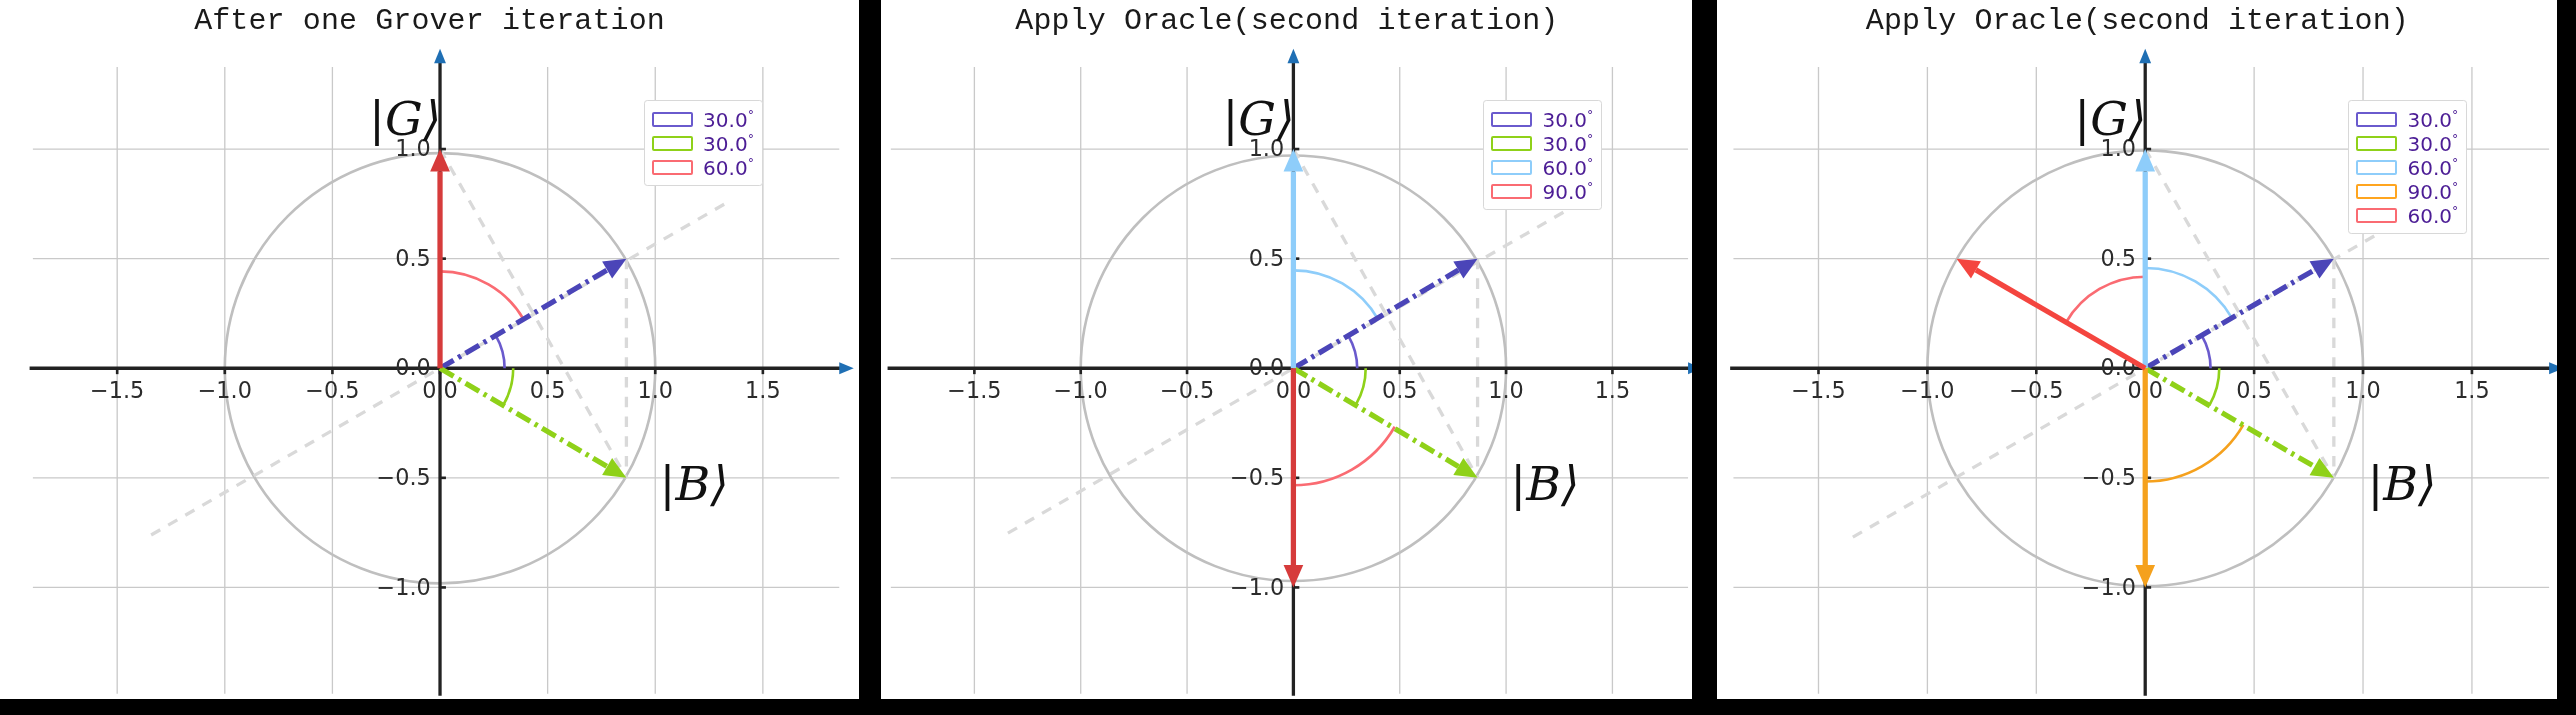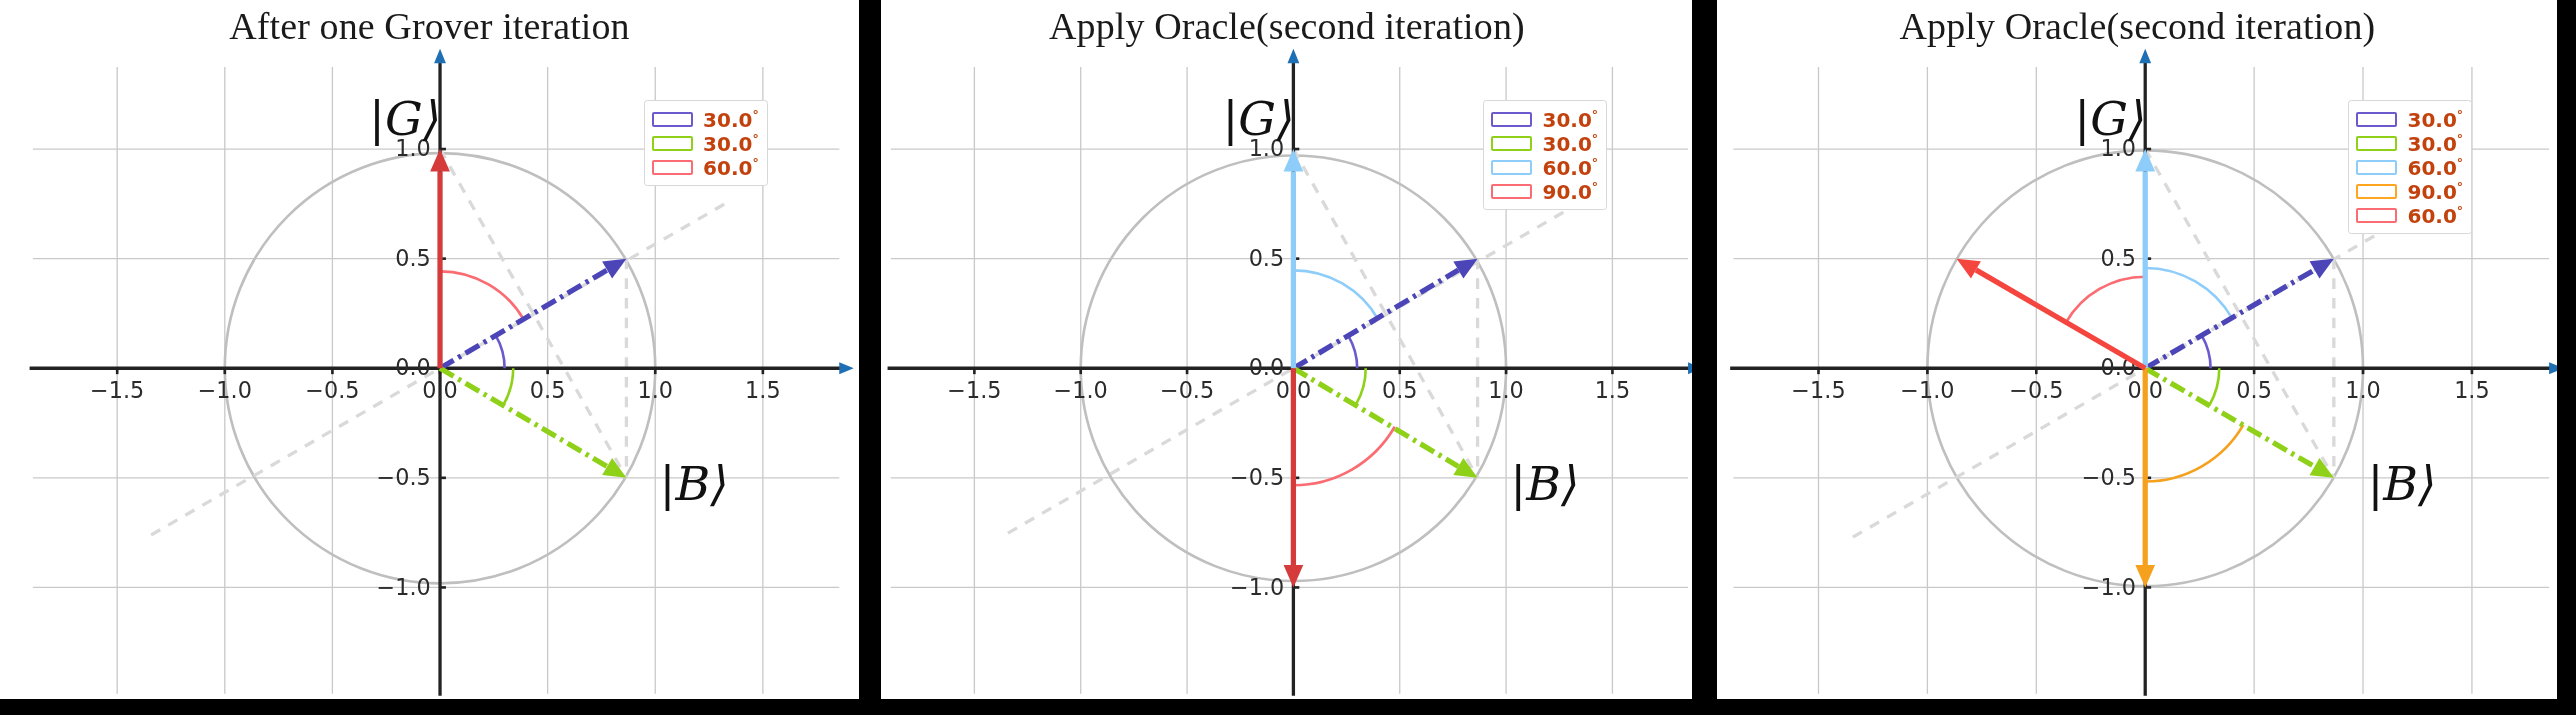--- a/index.html
+++ b/index.html
@@ -3,29 +3,29 @@
 <meta charset="utf-8">
 <style>
   html,body{margin:0;padding:0;background:#000;}
   body{width:2576px;height:715px;font-family:"DejaVu Sans","Liberation Sans",sans-serif;overflow:hidden;}
   .strip{display:flex;width:2576px;height:715px;background:#000;align-items:flex-start;}
   .panel{background:#ffffff;position:relative;overflow:hidden;height:699px;}
   .p0{width:859px;}
   .p1{width:811px;margin-left:22.4px;}
   .p2{width:840px;margin-left:25px;}
   .title{position:absolute;left:0;right:0;top:4px;text-align:center;
-         font-size:38px;color:#1a1a1a;font-family:Liberation Serif, serif;
+         font-size:30px;color:#1a1a1a;font-family:Liberation Mono, monospace;
          font-weight:400;letter-spacing:0.1px;white-space:nowrap;}
   .plot{position:absolute;inset:0;}
   .plot svg{display:block;width:100%;height:100%;}
   .legendbox{position:absolute;background:#ffffff;border:0.7px solid #d8d8d8;border-radius:3.3px;
              padding:6px 8px 6px 6.6px;box-sizing:border-box;}
   .lrow{display:flex;align-items:center;height:24px;}
   .lswatch{width:41px;height:15px;border:2px solid #000;border-radius:2px;background:#fff;box-sizing:border-box;margin-right:10.5px;}
-  .llabel{font-size:20px;color:#c2410c;white-space:nowrap;font-family:"DejaVu Sans","Liberation Sans",sans-serif;font-weight:bold;}
+  .llabel{font-size:20px;color:#4c1d95;white-space:nowrap;font-family:"DejaVu Sans","Liberation Sans",sans-serif;}
   .llabel sup{font-size:12.5px;vertical-align:super;}
 </style>
 </head>
 <body>
 
 <div class="strip">
   <div class="panel p0">
     <div class="title">After one Grover iteration</div>
     <div class="plot">
         <svg viewBox="0 0 1306 1063" preserveAspectRatio="none">

